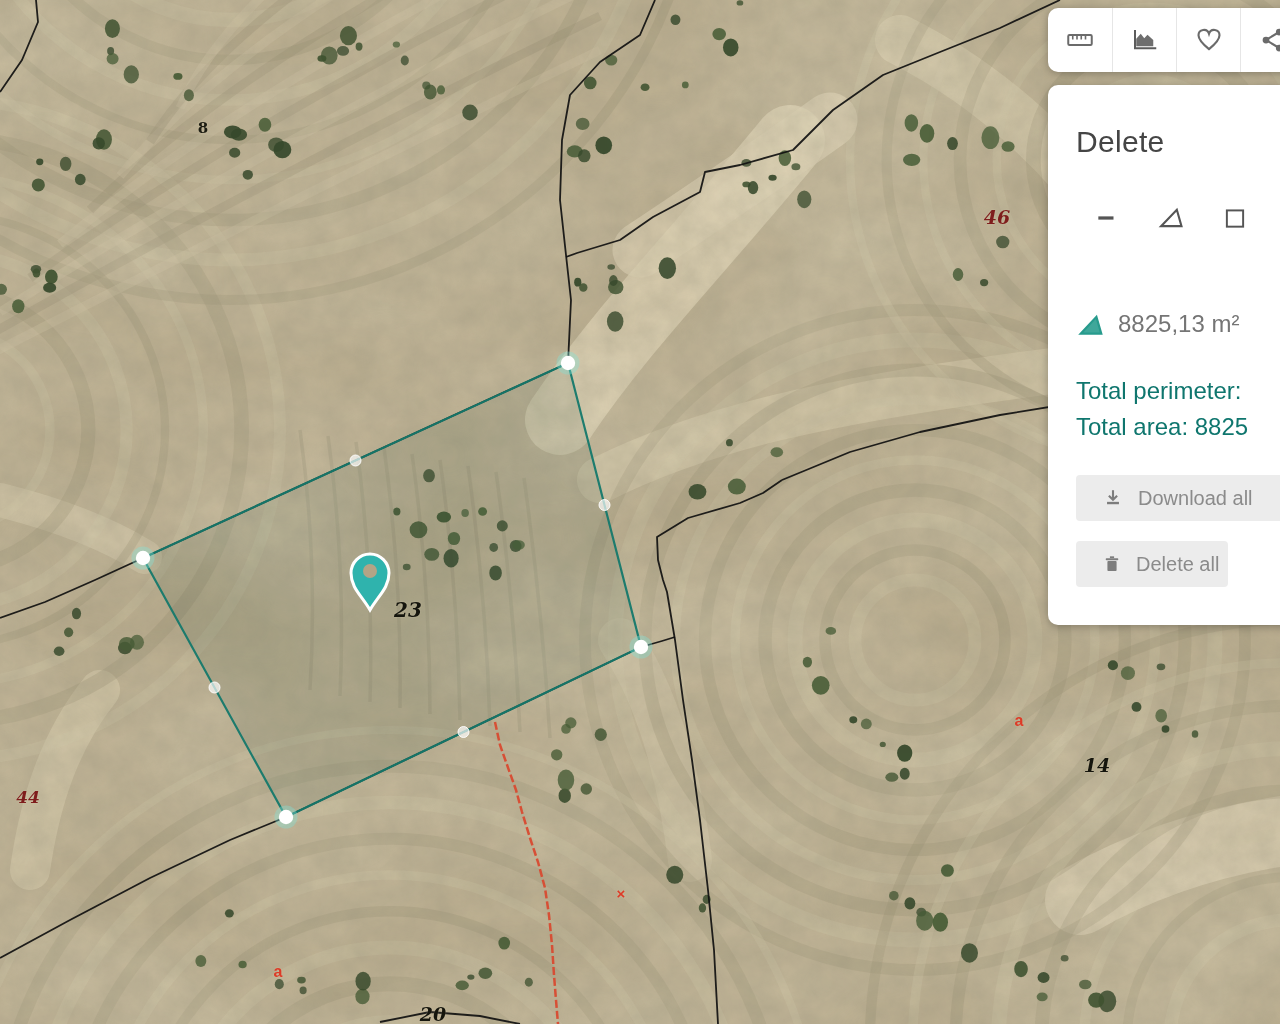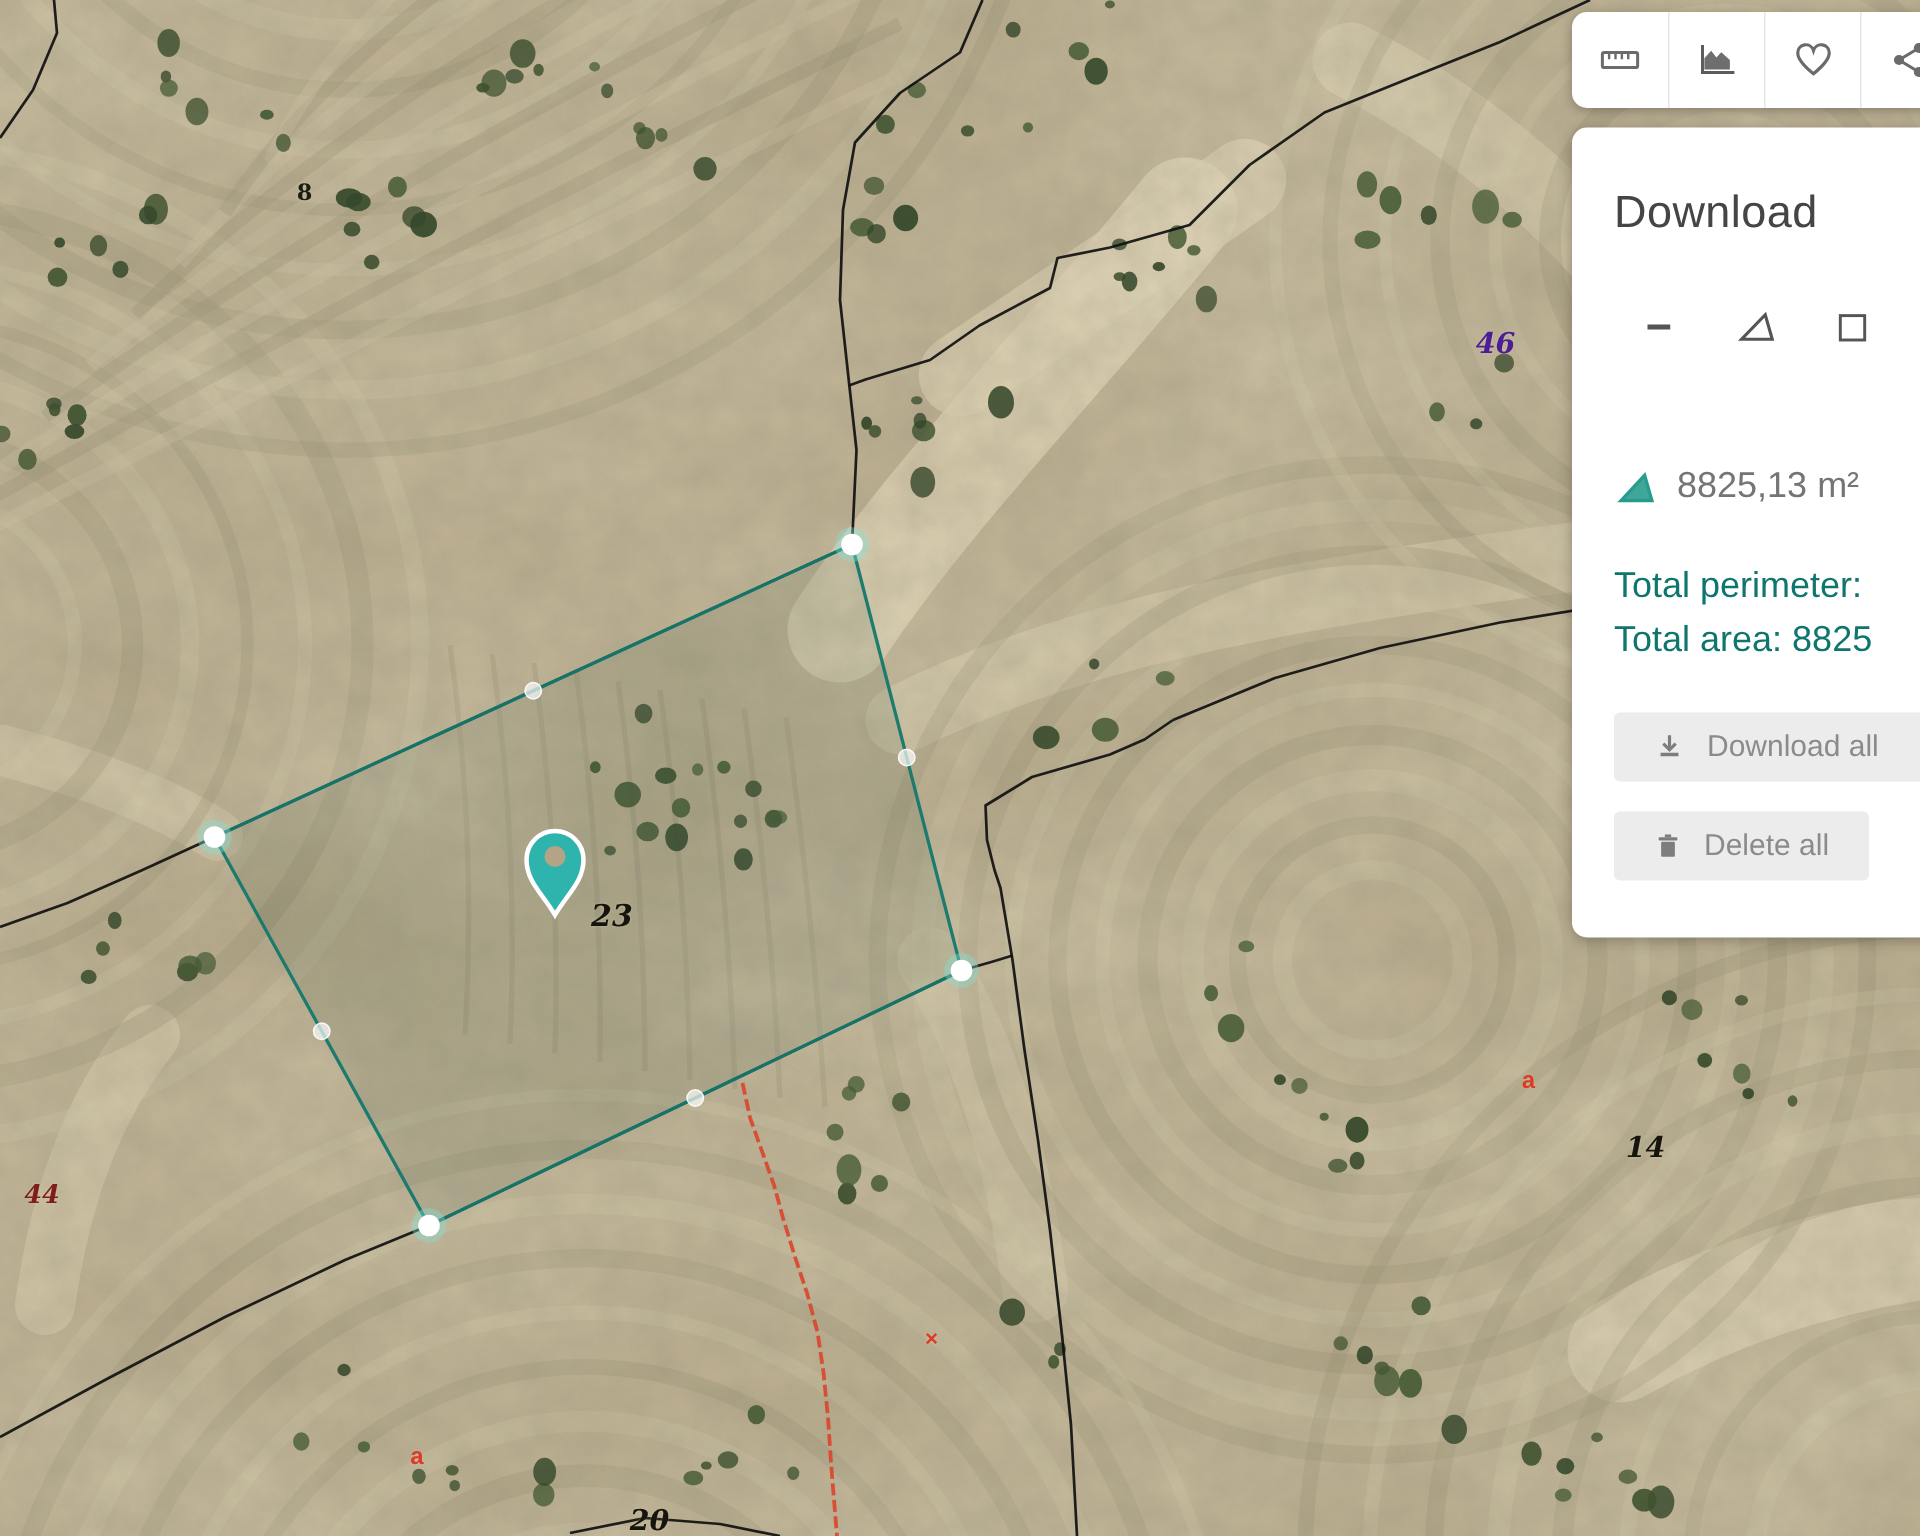--- a/index.html
+++ b/index.html
@@ -53,21 +53,21 @@
     position:absolute;left:28px;top:288px;font-size:24px;color:#0f766e;line-height:36px;
     white-space:nowrap;
   }
   .panel-btn{
     position:absolute;left:28px;height:46px;border:none;border-radius:4px;
     background:#ececec;display:flex;align-items:center;gap:14px;
     padding:0 0 0 26px;font-size:20px;color:#8b8b8b;cursor:pointer;
     font-family:"Liberation Sans",sans-serif;
   }
   #download-all-btn{top:390px;width:244px;}
-  #delete-all-btn{top:456px;width:170px;}
+  #delete-all-btn{top:456px;width:152px;}
 </style>
 </head>
 <body>
 
 <div id="map-wrap">
   <svg id="map-svg" width="1280" height="1024" viewBox="0 0 1280 1024">
     <defs>
       <filter id="noiseFine" x="0" y="0" width="100%" height="100%">
         <feTurbulence type="fractalNoise" baseFrequency="0.04" numOctaves="4" seed="11"></feTurbulence>
         <feColorMatrix type="matrix" values="0 0 0 0 0.29  0 0 0 0 0.27  0 0 0 0 0.19  0.62 0 0 0 0"></feColorMatrix>
@@ -341,21 +341,21 @@
         <circle cx="143" cy="558" r="7.2" fill="#ffffff"></circle>
       </g>
     <g id="marker-layer">
         <path d="M370 610 C 362 596, 351 588, 351 573
       A 19 19 0 1 1 389 573 C 389 588, 378 596, 370 610 Z" fill="#2fb3ad" stroke="#ffffff" stroke-width="3"></path>
         <circle cx="370" cy="571" r="7" fill="#b3a486"></circle>
       </g>
   </svg>
   <div id="map-labels">
       <span class="map-label" style="left: 203px; top: 128px; font-size: 15px; color: rgb(28, 28, 18);">8</span>
-      <span class="map-label italic" style="left: 997px; top: 229px; font-size: 19px; color: #4c1d95;">46</span>
+      <span class="map-label italic" style="left: 997px; top: 217px; font-size: 19px; color: #7f1d1d;">46</span>
       <span class="map-label italic" style="left: 408px; top: 610px; font-size: 20px; color: rgb(21, 21, 13);">23</span>
       <span class="map-label italic" style="left: 28px; top: 797px; font-size: 17px; color: #7f1d1d;">44</span>
       <span class="map-label italic" style="left: 1097px; top: 738px; font-size: 19px; color: rgb(21, 21, 13); margin-top: 27px;">14</span>
       <span class="map-label italic" style="left: 433px; top: 1014px; font-size: 19px; color: rgb(21, 21, 13);">20</span>
       <span class="map-label red" style="left: 1019px; top: 721px; font-size: 16px; color: rgb(221, 59, 39);">a</span>
       <span class="map-label red" style="left: 278px; top: 972px; font-size: 16px; color: rgb(221, 59, 39);">a</span>
       <span class="map-label red" style="left: 621px; top: 893px; font-size: 15px; color: rgb(221, 59, 39);">×</span>
     </div>
 </div>
 
@@ -385,21 +385,21 @@
       <circle cx="6.4" cy="12" r="2.7" fill="#6b6b6b"></circle>
       <circle cx="17" cy="5.6" r="2.7" fill="#6b6b6b"></circle>
       <circle cx="17" cy="18.4" r="2.7" fill="#6b6b6b"></circle>
       <line x1="6.4" y1="12" x2="17" y2="5.6" stroke="#6b6b6b" stroke-width="1.7"></line>
       <line x1="6.4" y1="12" x2="17" y2="18.4" stroke="#6b6b6b" stroke-width="1.7"></line>
     </svg>
   </button>
 </div>
 
 <div id="measure-panel">
-  <div id="panel-title">Download</div>
+  <div id="panel-title">Delete</div>
 
   <div id="mode-row">
     <button class="mode-btn">
       <svg width="26" height="26" viewBox="0 0 24 24">
         <line x1="4" y1="12" x2="18" y2="12" stroke="#555" stroke-width="3"></line>
       </svg>
     </button>
     <button class="mode-btn">
       <svg width="28" height="28" viewBox="0 0 24 24">
         <path d="M3.5 19 L21 19 L17 5 Z" fill="none" stroke="#555" stroke-width="1.8"></path>

